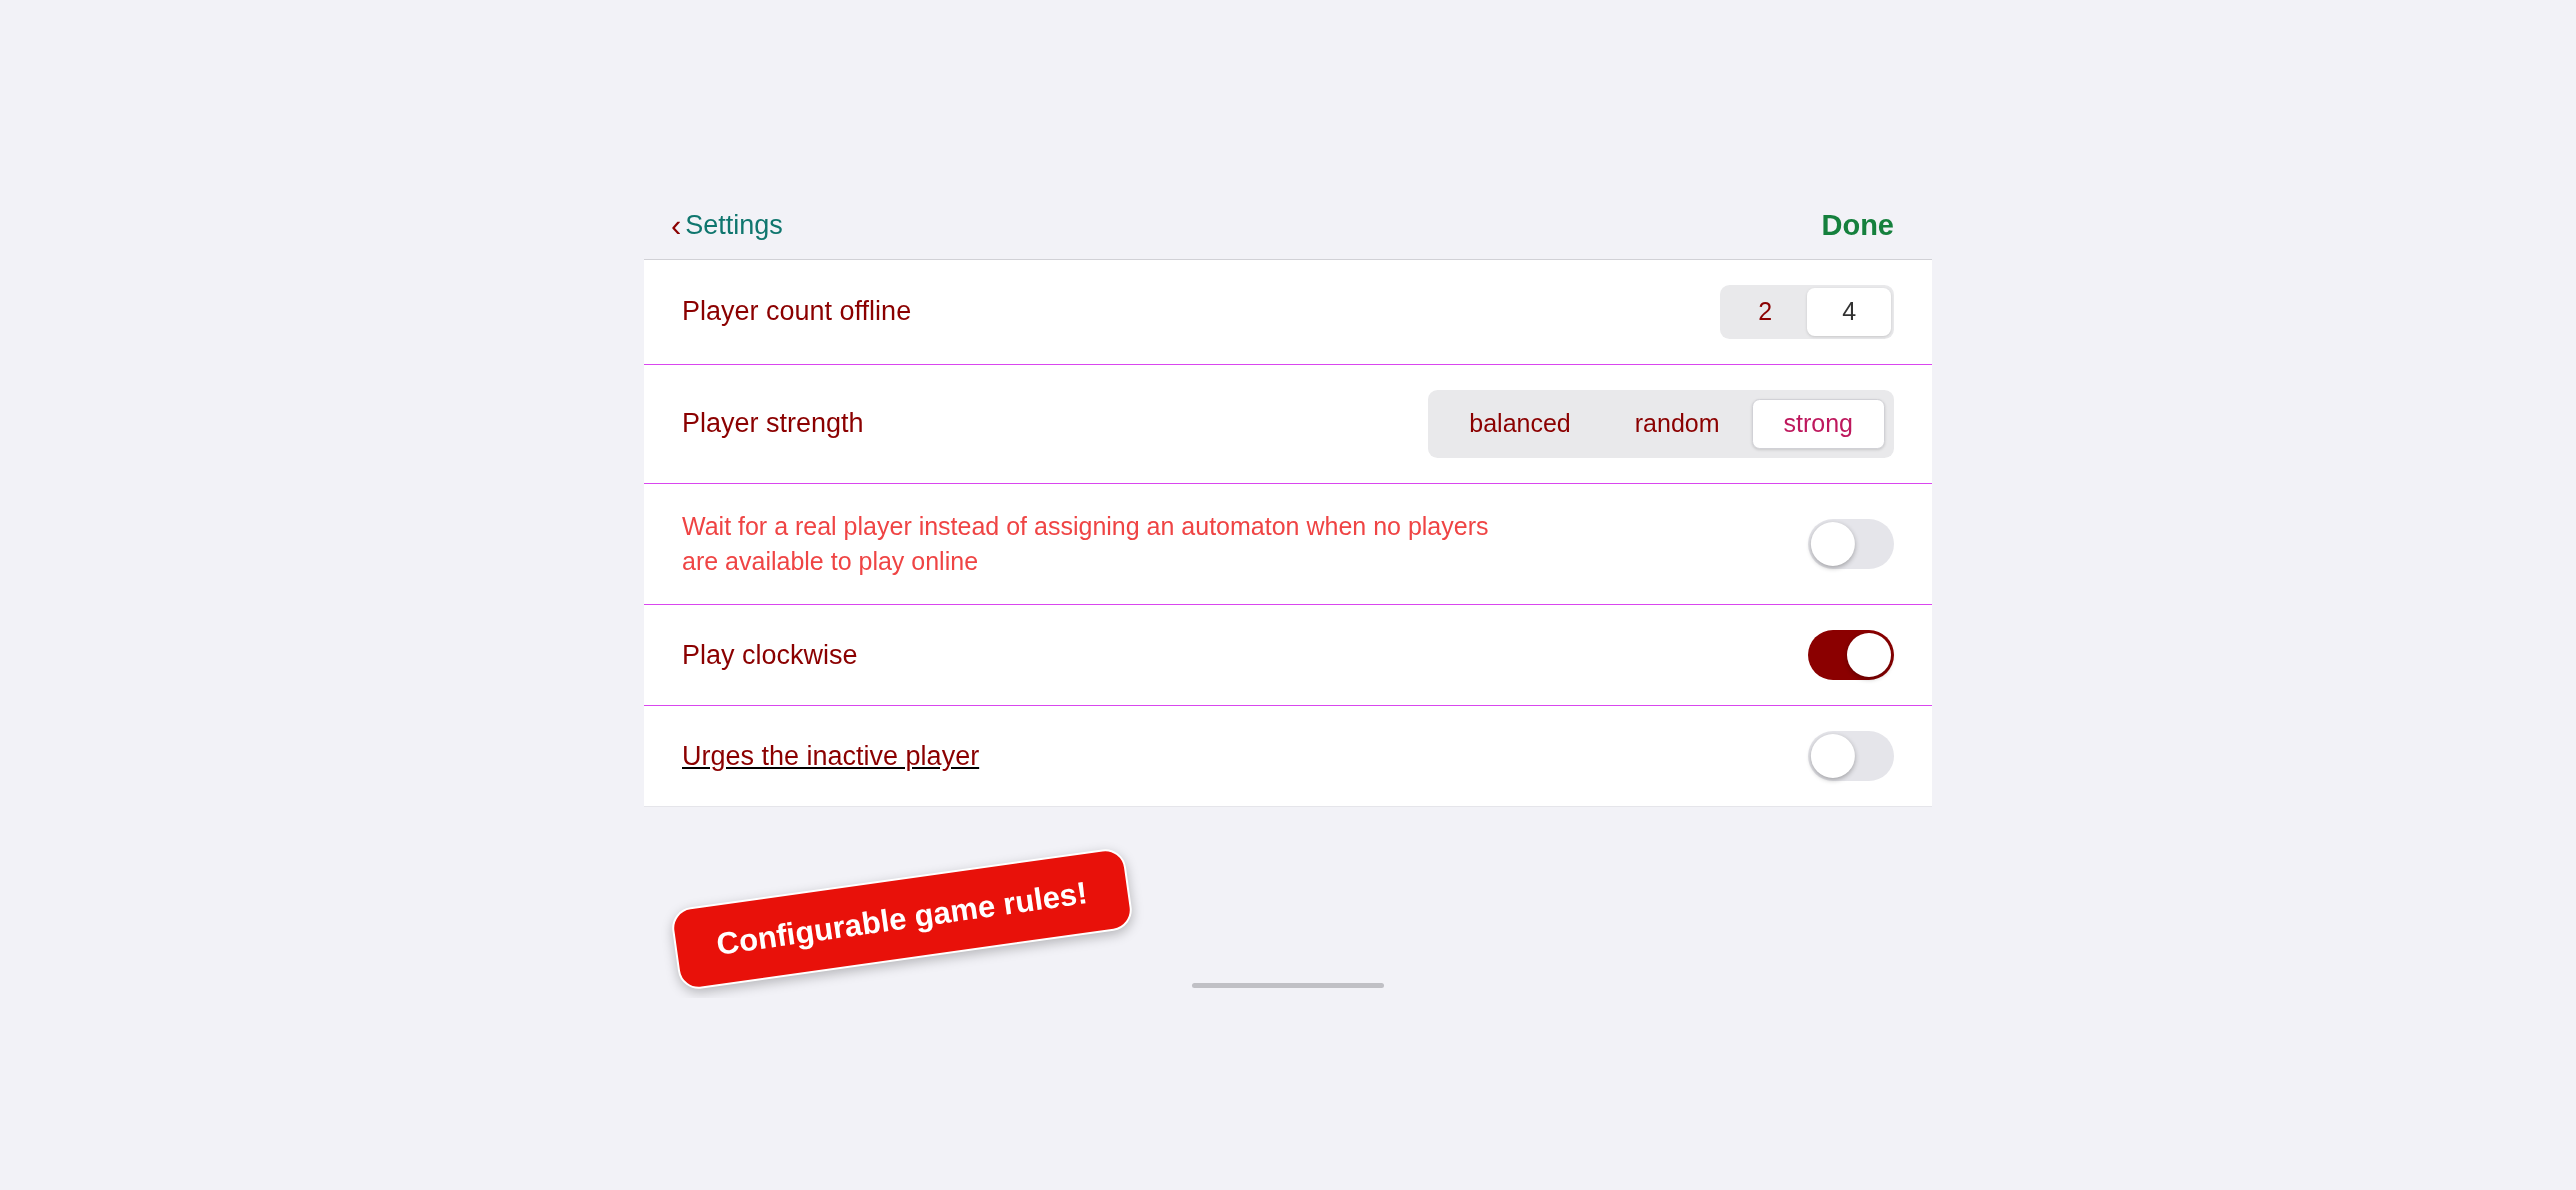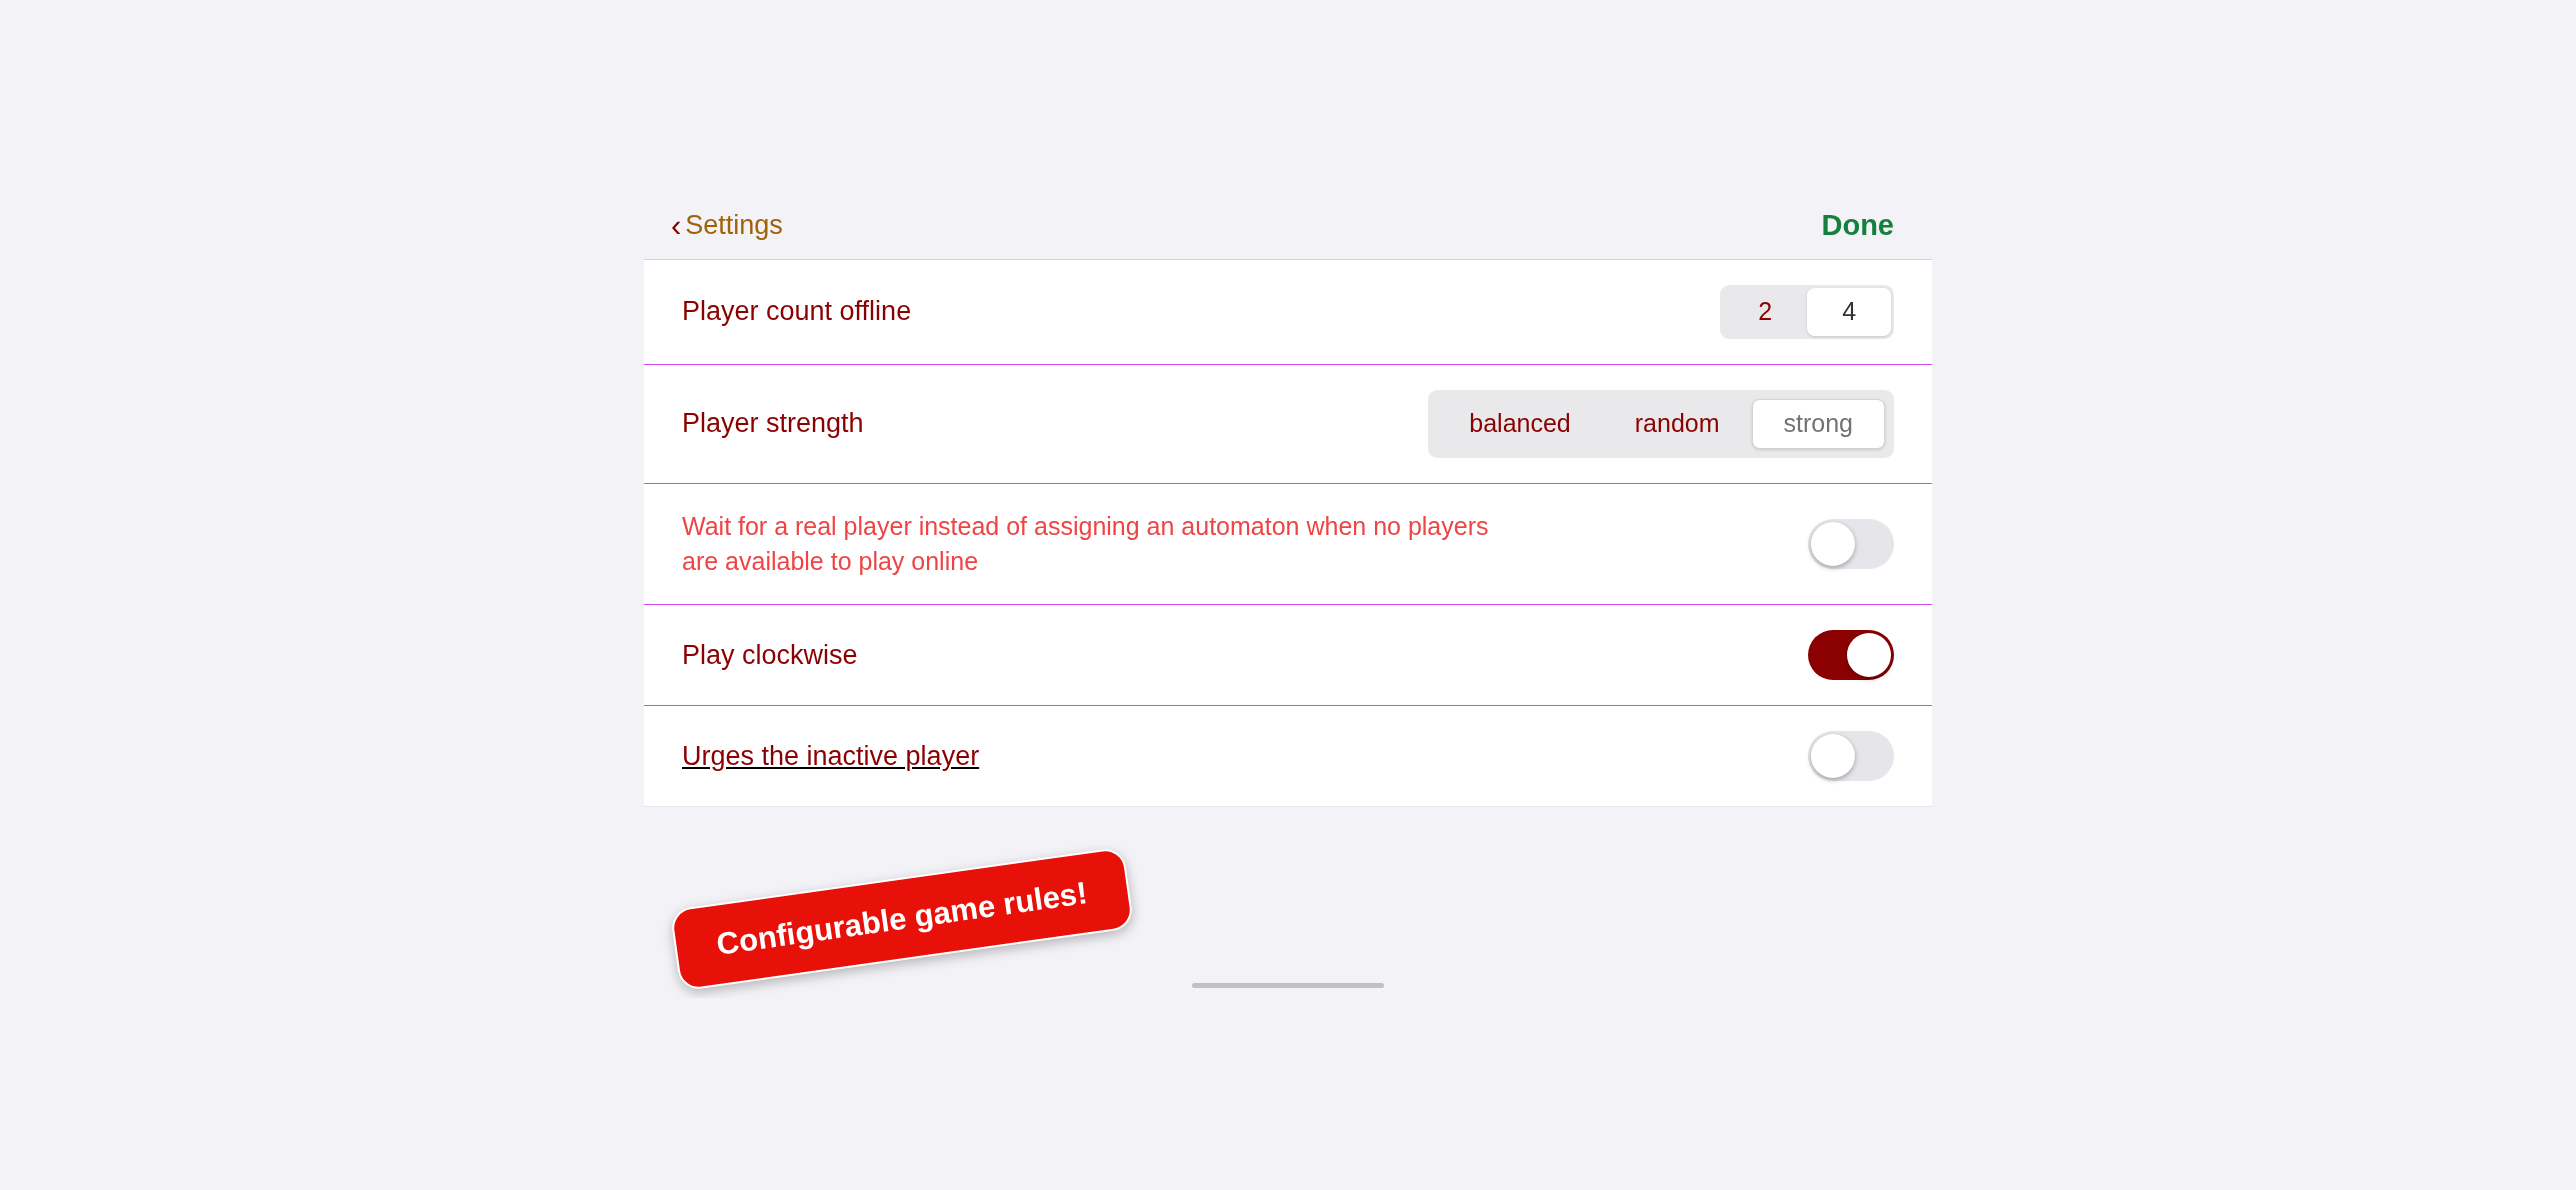--- a/index.html
+++ b/index.html
@@ -50,21 +50,21 @@
 
     .back-chevron {
       font-size: 31px;
       font-weight: 300;
       color: #8b0000;
       line-height: 1;
     }
 
     .back-label {
       font-size: 27px;
-      color: #a16207;
+      color: #0f766e;
     }
 
     .done-button {
       color: #15803d;
       font-size: 29px;
       font-weight: 700;
       cursor: pointer;
       background: none;
       border: none;
       padding: 0;
@@ -151,21 +151,21 @@
       font-weight: 500;
       color: #8b0000;
       cursor: pointer;
       border: 1px solid transparent;
       background: transparent;
       transition: background 0.2s;
     }
 
     .strength-option.active {
       background: #ffffff;
-      color: #737373;
+      color: #be185d;
       border-color: #d1d1d6;
       box-shadow: 0 1px 2.9px rgba(0,0,0,0.15);
     }
 
     
     .toggle-switch {
       position: relative;
       width: 86px;
       height: 50px;
       cursor: pointer;

